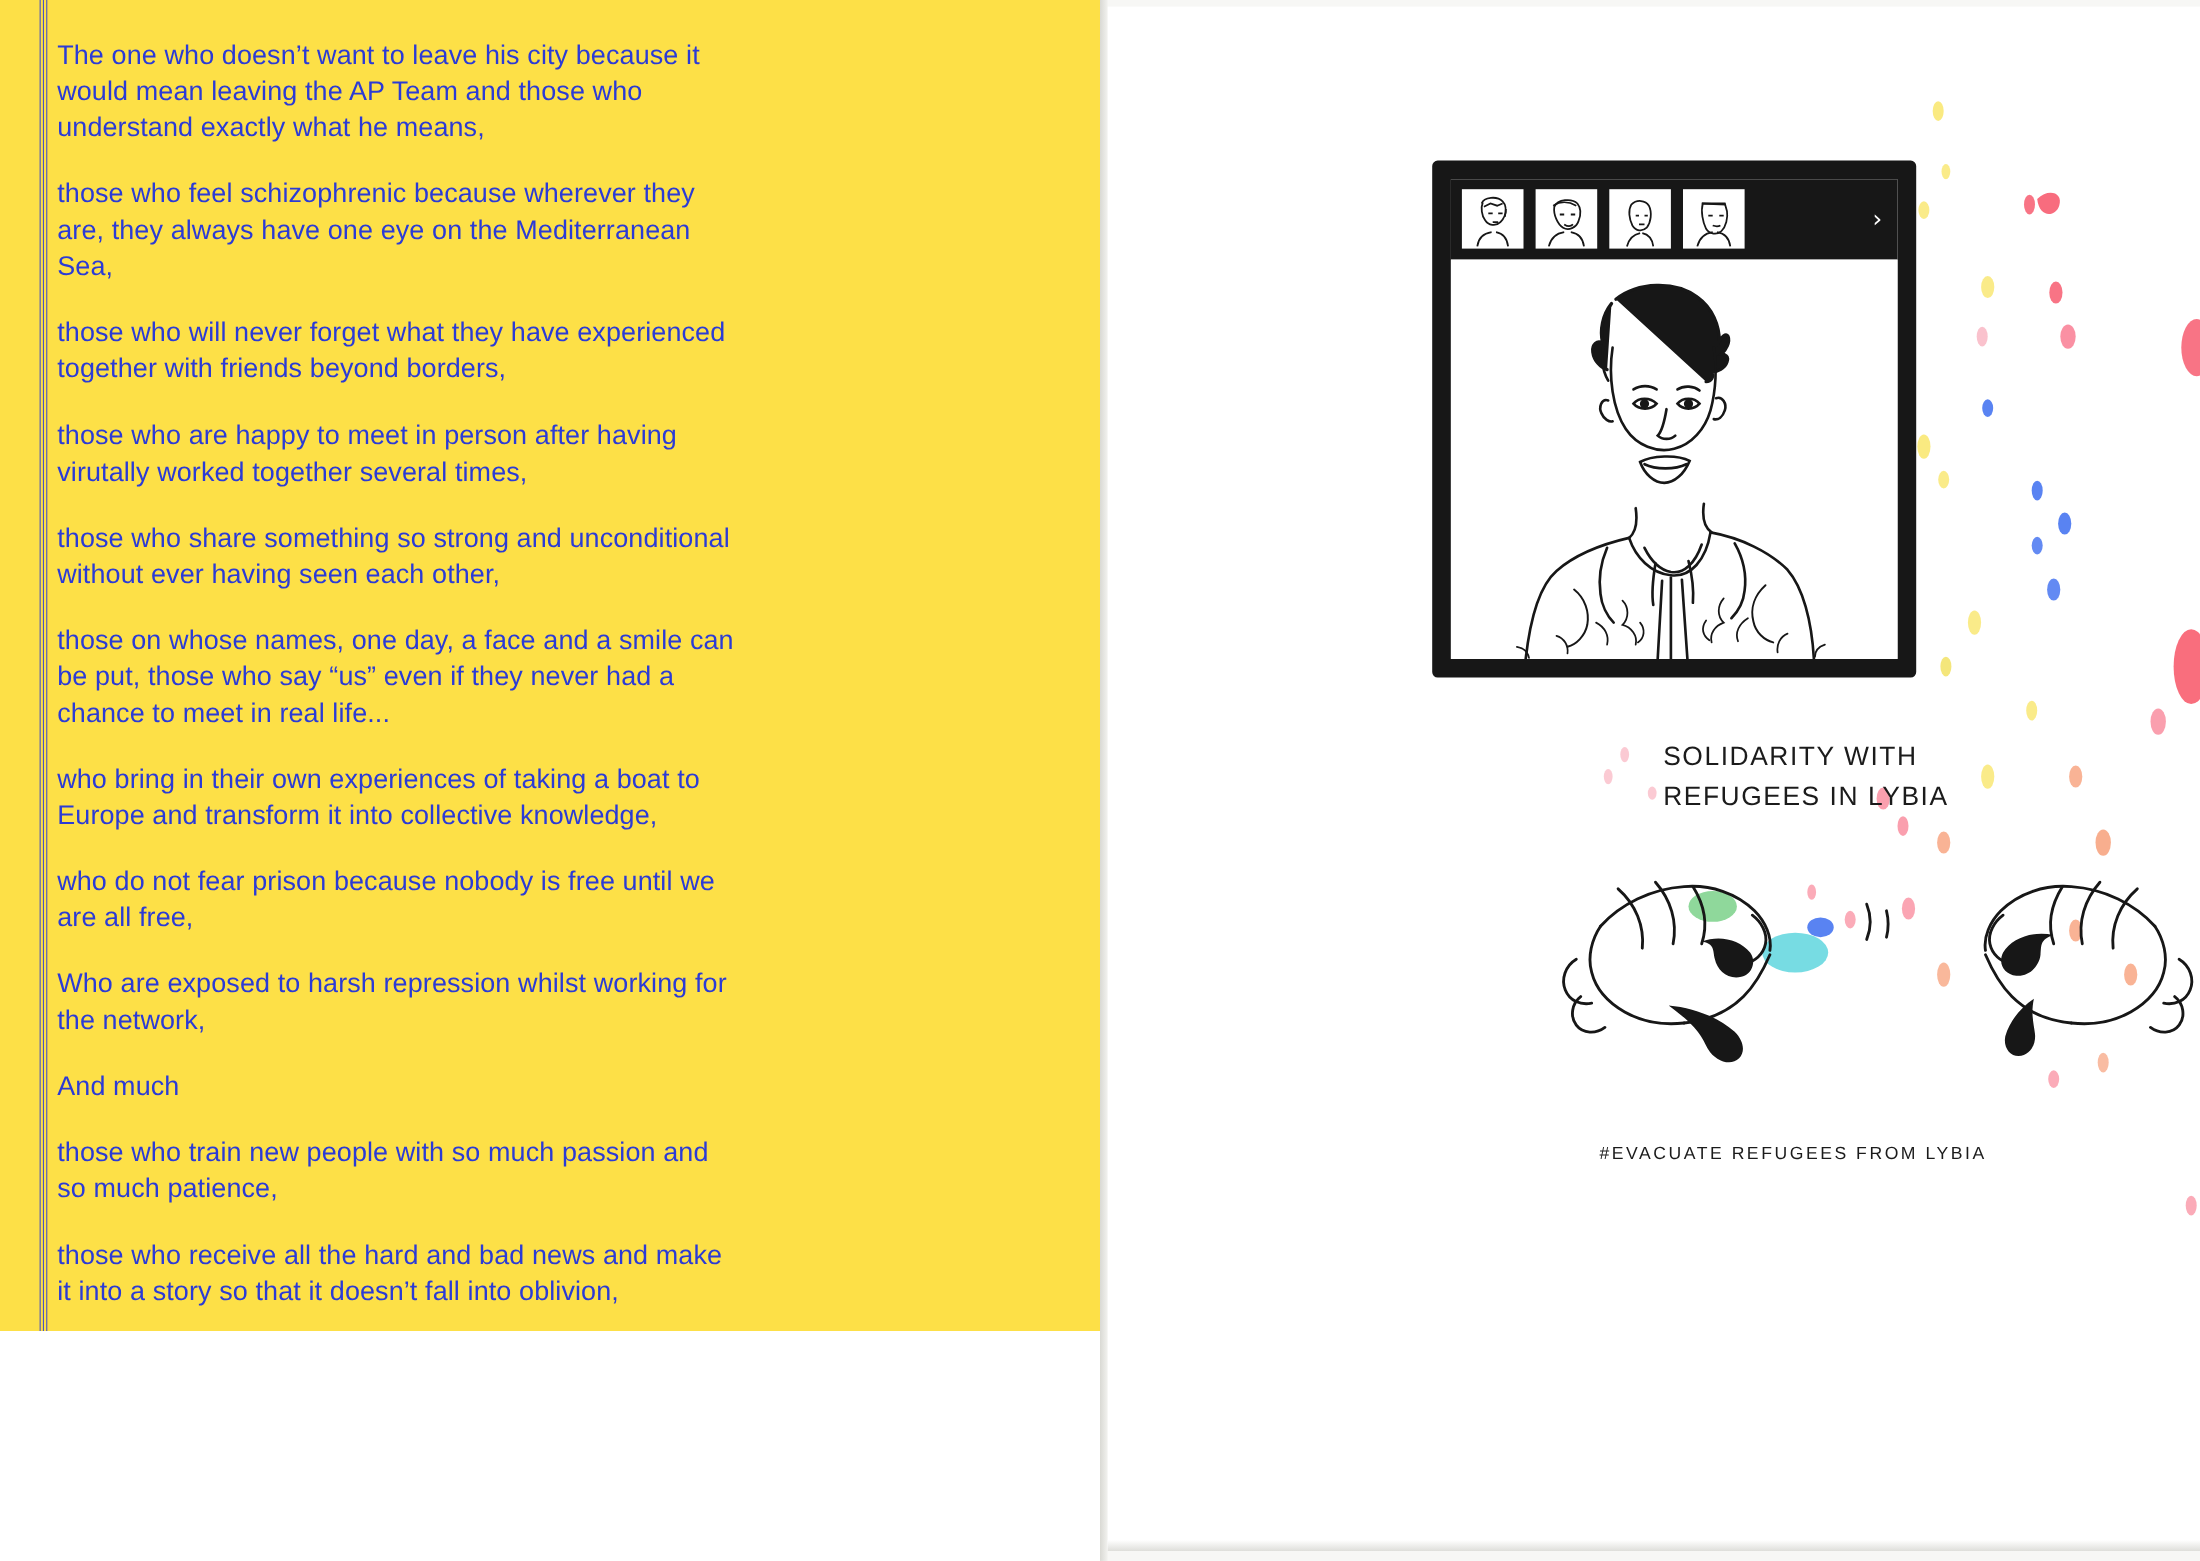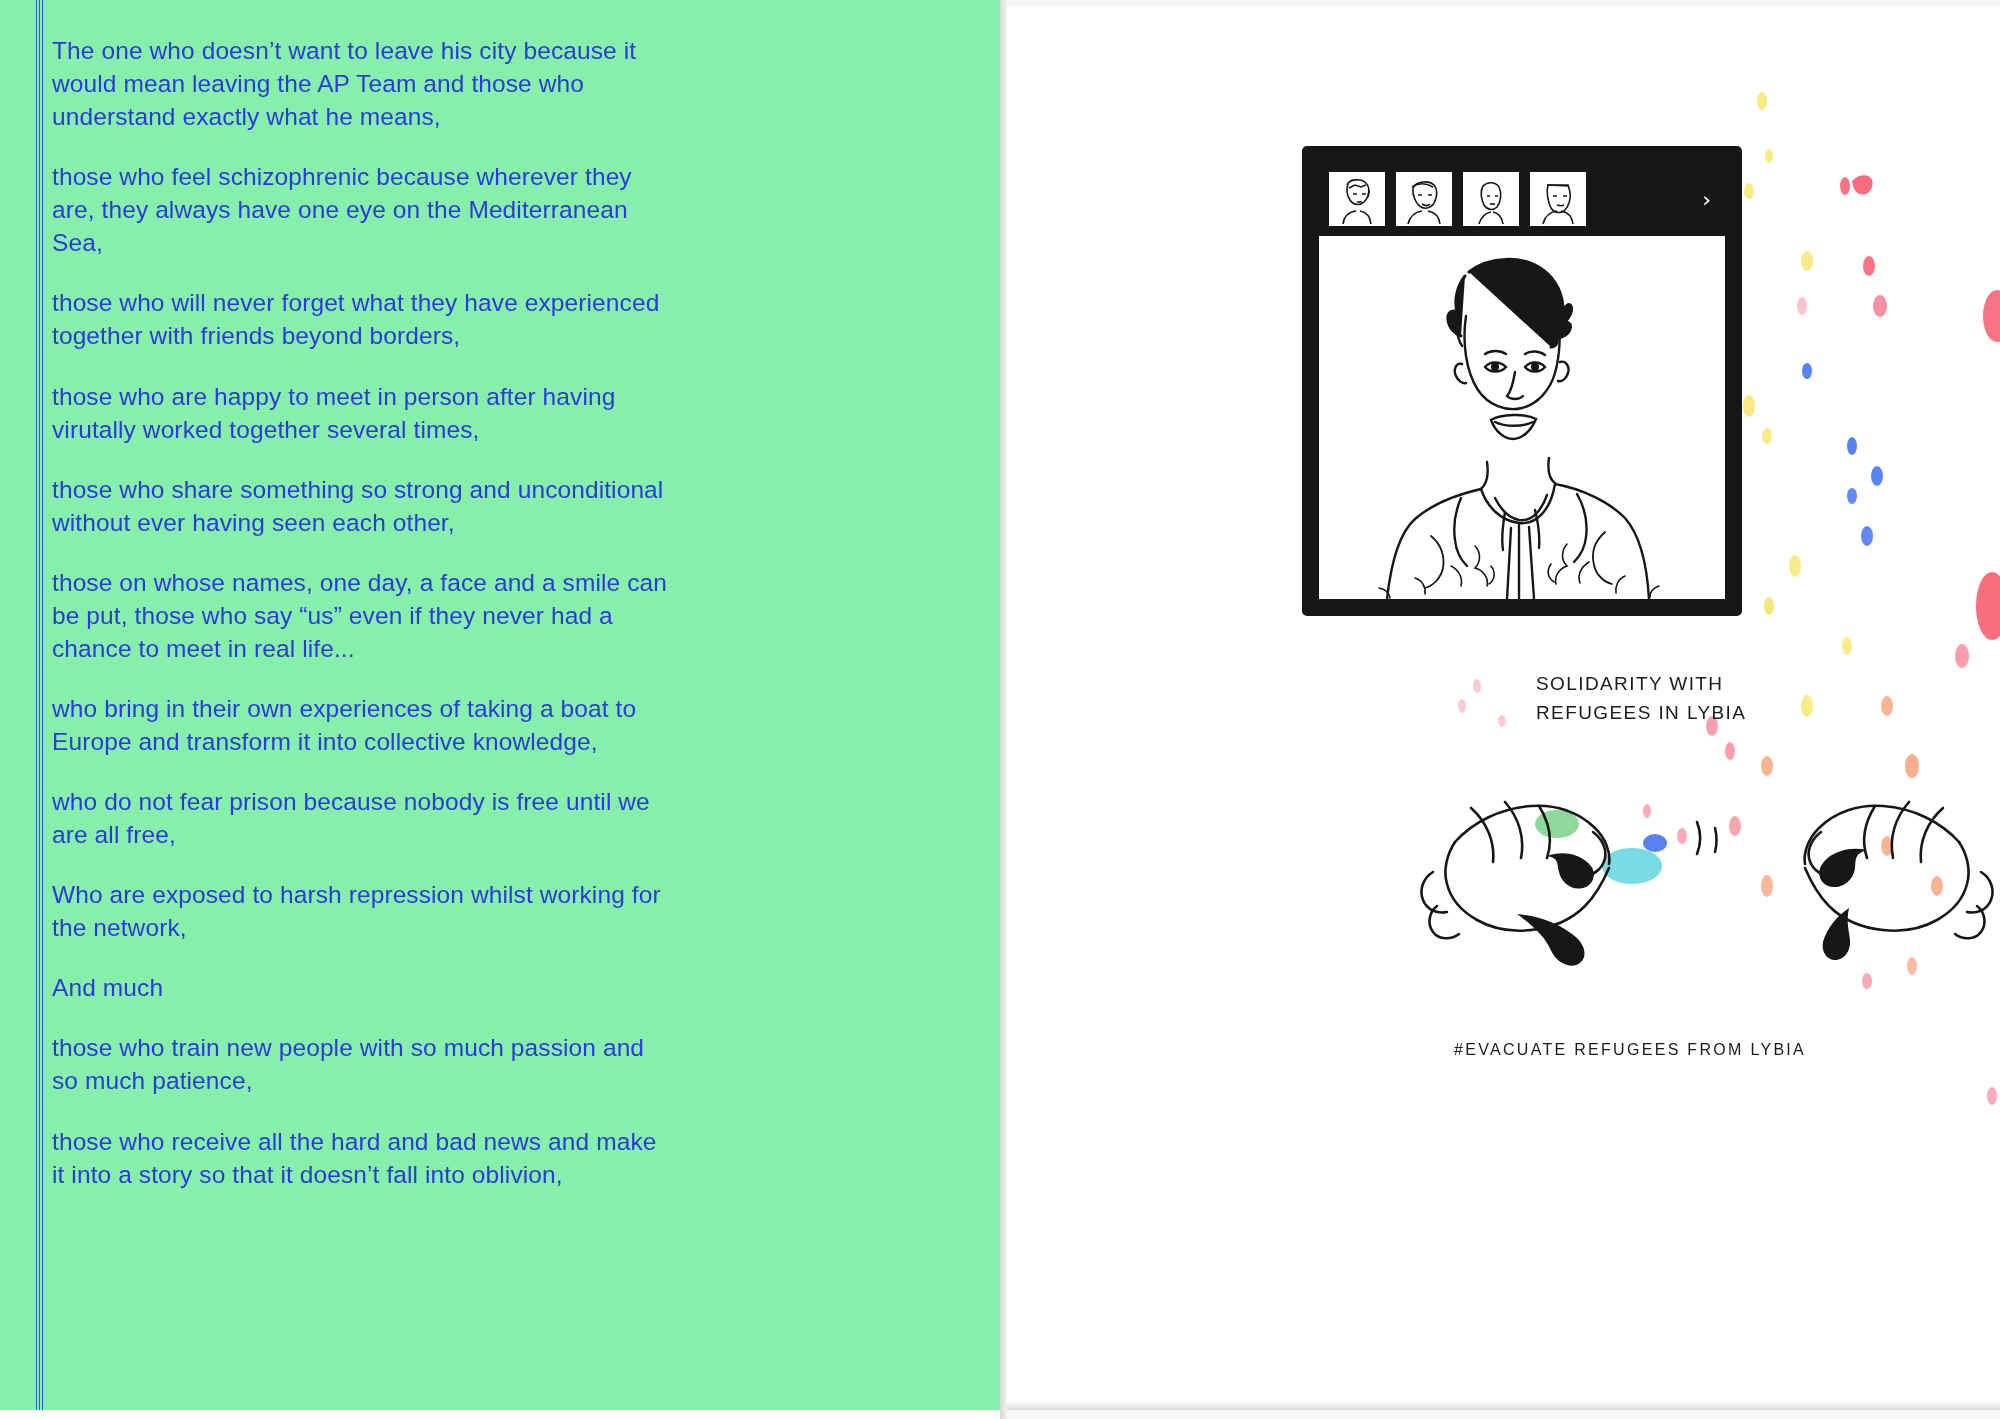--- a/index.html
+++ b/index.html
@@ -8,23 +8,23 @@
     width:2000px; height:1419px;
     background:#ffffff;
     font-family:"Liberation Sans", sans-serif;
     overflow:hidden;
     position:relative;
   }
   .spread { display:flex; width:2000px; height:1419px; }
 
   
   .page-left {
-    width:1000px; height:1410px;
+    width:1000px; height:1210px;
     position:relative;
-    background:#86efac;
+    background:#fde047;
     padding:34px 330px 0 52px;
   }
   .spine {
     position:absolute; left:36px; top:0; bottom:0; width:8px;
   }
   .spine i {
     position:absolute; top:0; bottom:0; width:1px; background:#2b3bd6; opacity:.85;
   }
   .spine i:nth-child(1){ left:0px; }
   .spine i:nth-child(2){ left:3px; }
@@ -85,21 +85,21 @@
   }
   .portrait {
     position:absolute; left:17px; top:90px; right:17px; bottom:17px; background:#fff;
     overflow:hidden;
   }
 
   .caption-solidarity {
     position:absolute; left:505px; top:663px;
     font-family:"Liberation Sans", sans-serif;
     color:#1b1b1b;
-    font-size:19px; letter-spacing:1.4px; line-height:1.55;margin-left:24px;
+    font-size:24px; letter-spacing:1.4px; line-height:1.55;
   }
   .hashtag {
     position:absolute; left:447px; top:1035px;
     color:#1b1b1b; font-size:16px; letter-spacing:2.3px;
   }
   .hands { position:absolute; left:390px; top:740px; width:620px; height:280px; }
   .splatter { position:absolute; inset:0; pointer-events:none; }
 </style>
 </head>
 <body>

